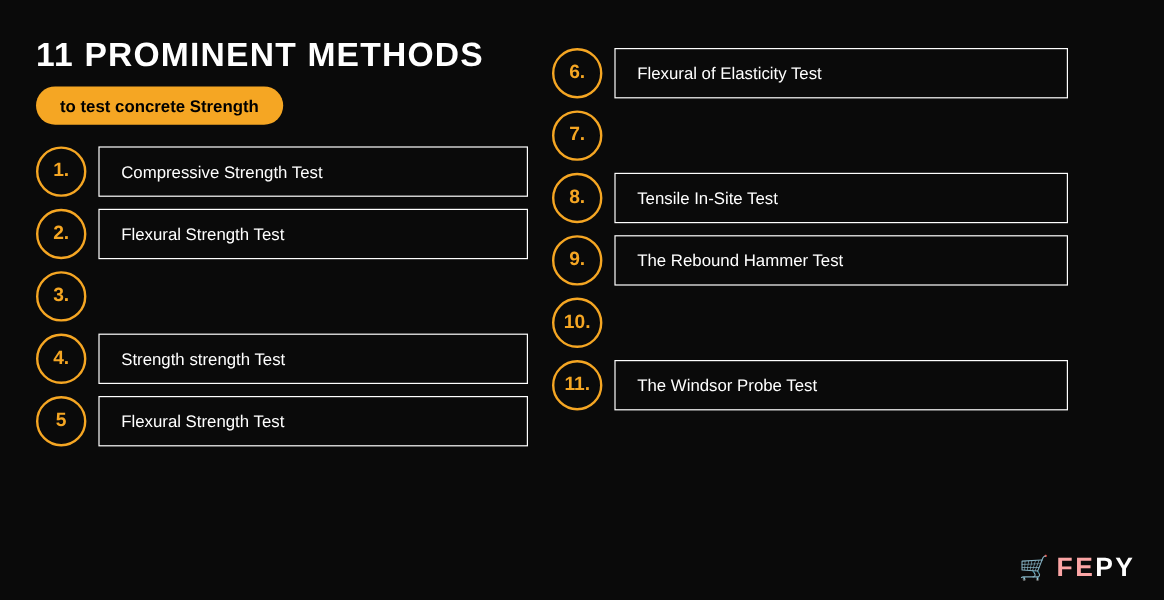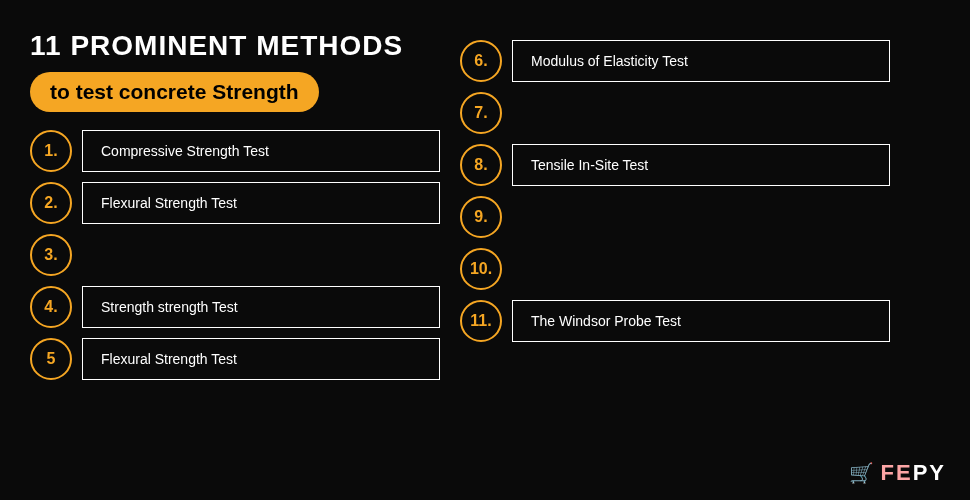--- a/index.html
+++ b/index.html
@@ -37,21 +37,21 @@
       font-weight: 900;
       color: #ffffff;
       letter-spacing: 1px;
       margin-bottom: 10px;
       text-transform: uppercase;
     }
 
     .subtitle-badge {
       background-color: #f5a623;
       color: #000000;
-      font-size: 21px;
+      font-size: 14px;
       font-weight: 700;
       padding: 8px 20px;
       border-radius: 25px;
       display: inline-block;
       margin-bottom: 18px;
     }
 
     .list-items {
       display: flex;
       flex-direction: column;
@@ -156,34 +156,35 @@
       </div>
 
     </div>
   </div>
 
   <div class="right-column">
     <div class="list-items">
 
       <div class="list-item">
         <div class="number-badge">6.</div>
-        <div class="item-label">Modulus of Elasticity Test</div>
+        <div class="item-label">Flexural of Elasticity Test</div>
       </div>
 
       <div class="list-item">
         <div class="number-badge">7.</div>
       </div>
 
       <div class="list-item">
         <div class="number-badge">8.</div>
         <div class="item-label">Tensile In-Site Test</div>
       </div>
 
       <div class="list-item">
         <div class="number-badge">9.</div>
+        <div class="item-label">The Rebound Hammer Test</div>
       </div>
 
       <div class="list-item">
         <div class="number-badge">10.</div>
       </div>
 
       <div class="list-item">
         <div class="number-badge">11.</div>
         <div class="item-label">The Windsor Probe Test</div>
       </div>

